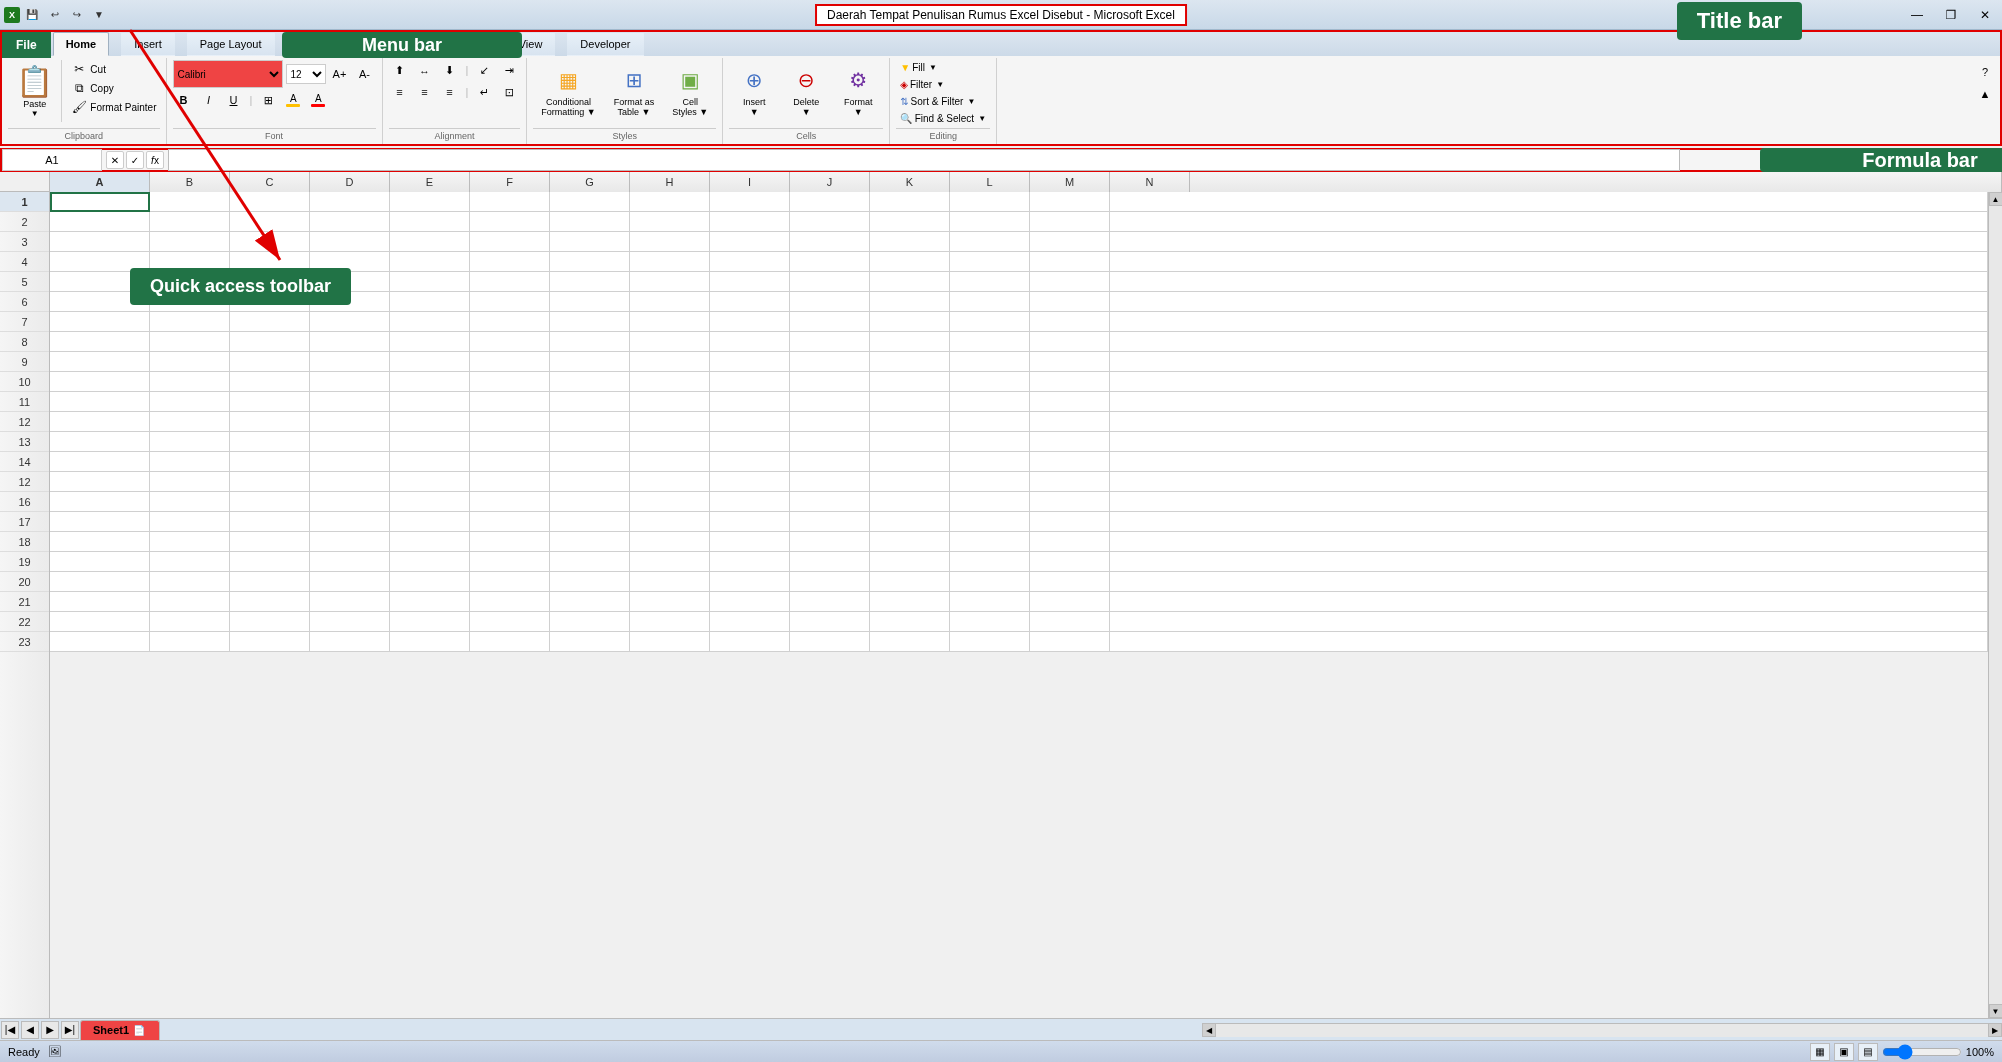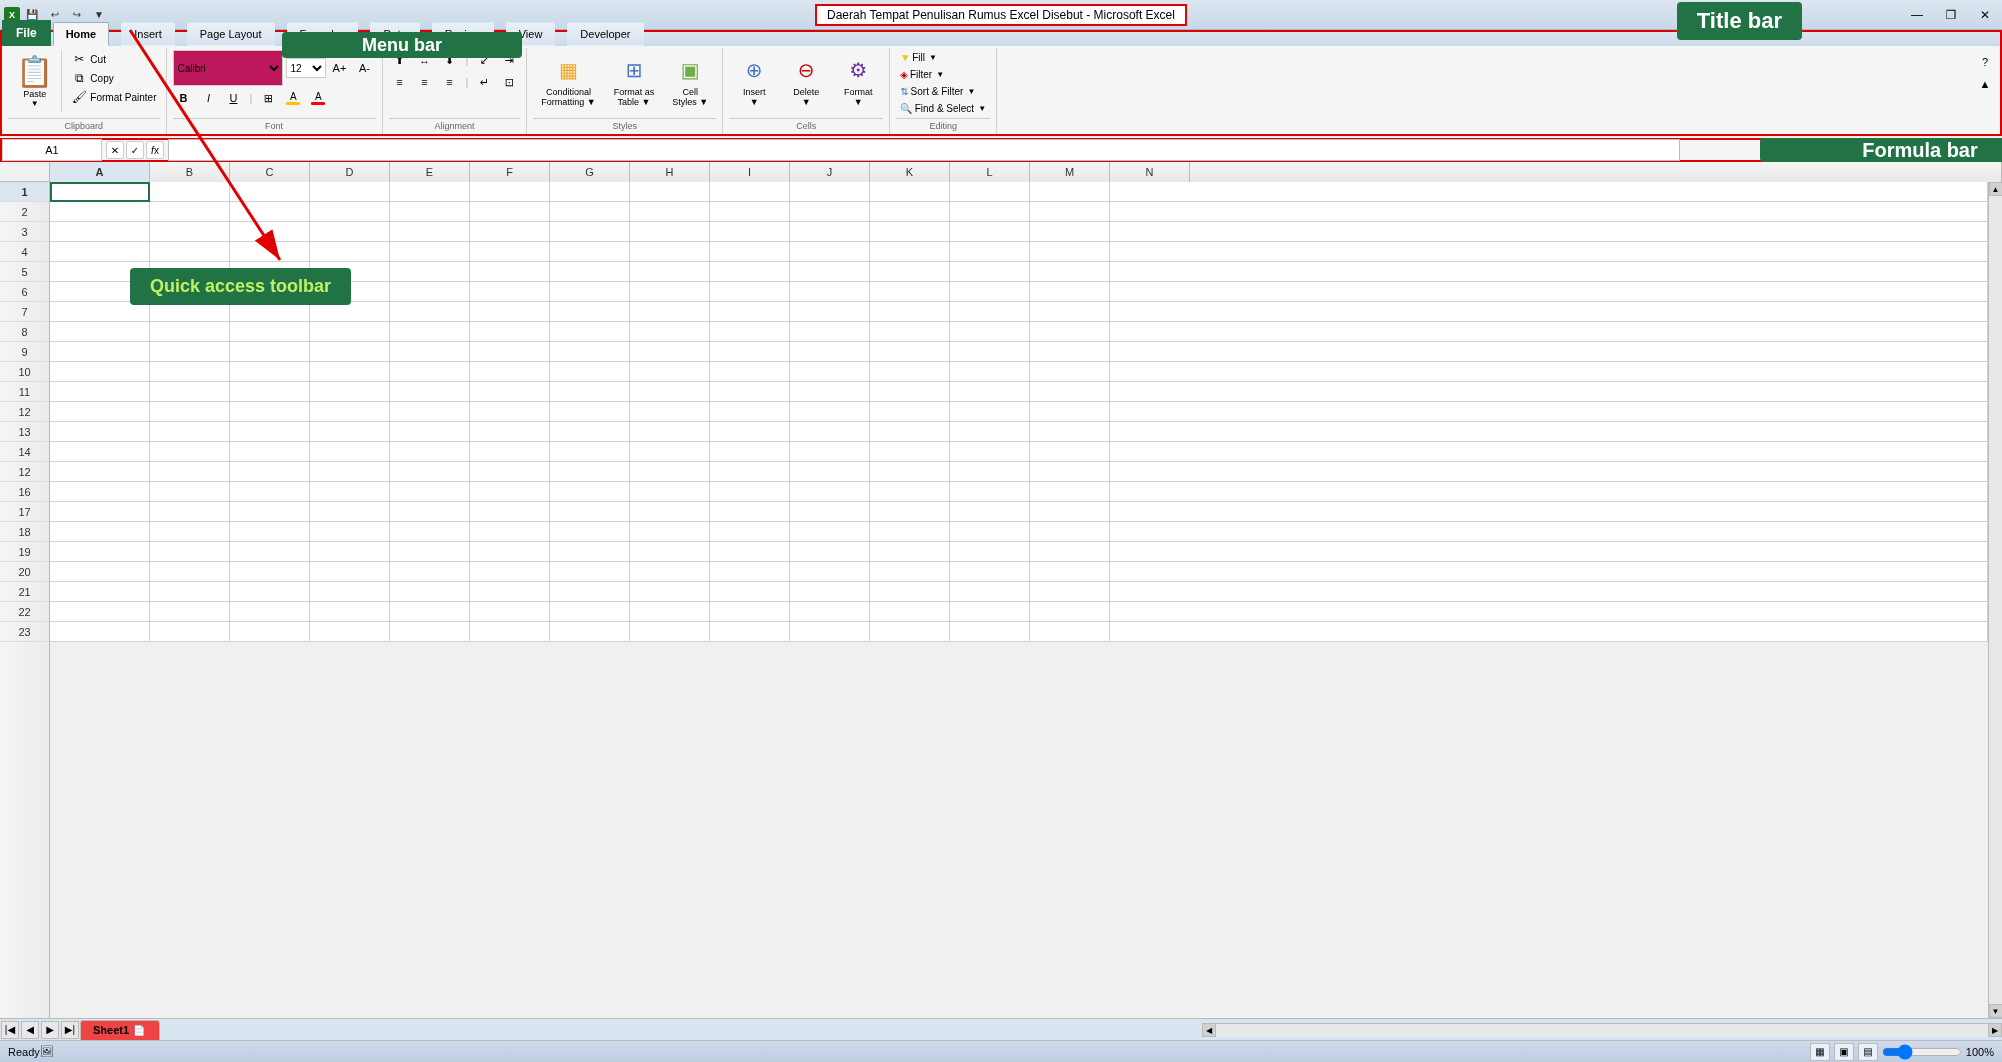--- a/index.html
+++ b/index.html
@@ -55,22 +55,21 @@
       background: none;
       border: none;
       cursor: pointer;
       display: flex; align-items: center; justify-content: center;
       font-size: 12px;
     }
 
     
     .tab-bar {
       display: flex;
-      align-items: flex-end;
-      height: 16px;
+      height: 26px;
       background: linear-gradient(to bottom, #dce6f0, #ccdae8);
       border-bottom: 1px solid #a0b0c0;
       border: 2px solid #e00000;
       border-bottom: none;
       position: relative;
     }
     .tab-file {
       height: 26px;
       background: #217346;
       color: white;
@@ -149,22 +148,22 @@
 
     .clipboard-sub { display: flex; flex-direction: column; gap: 1px; }
     .clip-item {
       display: flex; align-items: center; gap: 3px;
       padding: 1px 3px; cursor: pointer; border-radius: 2px;
       font-size: 10px;
     }
     .clip-icon { width: 16px; height: 16px; display: flex; align-items: center; justify-content: center; font-size: 12px; }
     .font-row { display: flex; align-items: center; gap: 3px; }
     .font-select {
-      width: 110px; height: 36px; font-size: 10px;
-      border: 1px solid #ccc; background: #be185d;
+      width: 110px; height: 28px; font-size: 10px;
+      border: 1px solid #ccc; background: #ef4444;
     }
     .font-size-select {
       width: 40px; height: 20px; font-size: 10px;
       border: 1px solid #ccc; background: white;
     }
     .font-btn {
       width: 22px; height: 20px;
       border: 1px solid transparent;
       background: none; cursor: pointer;
       display: flex; align-items: center; justify-content: center;
@@ -373,21 +372,21 @@
     
     .status-bar {
       display: flex;
       align-items: center;
       justify-content: space-between;
       height: 22px;
       background: linear-gradient(to bottom, #d0dcec, #c0cce0);
       border-top: 1px solid #bbb;
       padding: 0 8px;
     }
-    .status-left { display: flex; align-items: center; font-size: 11px; }
+    .status-left { display: flex; align-items: center; gap: 8px; font-size: 11px; }
     .status-right { display: flex; align-items: center; gap: 4px; }
     .view-btn {
       width: 20px; height: 18px;
       border: 1px solid #bbb;
       background: #e8f0f8; cursor: pointer;
       display: flex; align-items: center; justify-content: center;
       font-size: 10px;
     }
     .zoom-slider { width: 80px; }
     .zoom-text { font-size: 11px; }
@@ -1140,21 +1139,21 @@
       <div class="view-btn">▤</div>
       <input type="range" class="zoom-slider" min="10" max="400" value="100" style="">
       <span class="zoom-text">100%</span>
     </div>
   </div>
 
   <div style="position:absolute; top:2px; right:200px; background:#217346; color:white; font-weight:bold; font-size:22px; padding:6px 20px; border-radius:4px; z-index:300; pointer-events:none;">
     Title bar
   </div>
 
-  <div style="position:absolute; top:268px; left:130px; background:#217346; color:#bef264; font-weight:bold; font-size:18px; padding:8px 20px; border-radius:4px; z-index:300; pointer-events:none;">
+  <div style="position:absolute; top:268px; left:130px; background:#217346; color:#ffffff; font-weight:bold; font-size:18px; padding:8px 20px; border-radius:4px; z-index:300; pointer-events:none;">
     Quick access toolbar
   </div>
 
   <svg style="position:absolute; top:0; left:0; width:2002px; height:1062px; pointer-events:none; z-index:299;">
 
     <defs>
       <marker id="arrowhead" markerWidth="10" markerHeight="7" refX="10" refY="3.5" orient="auto">
         <polygon points="0 0, 10 3.5, 0 7" fill="#e00000"></polygon>
       </marker>
     </defs>

